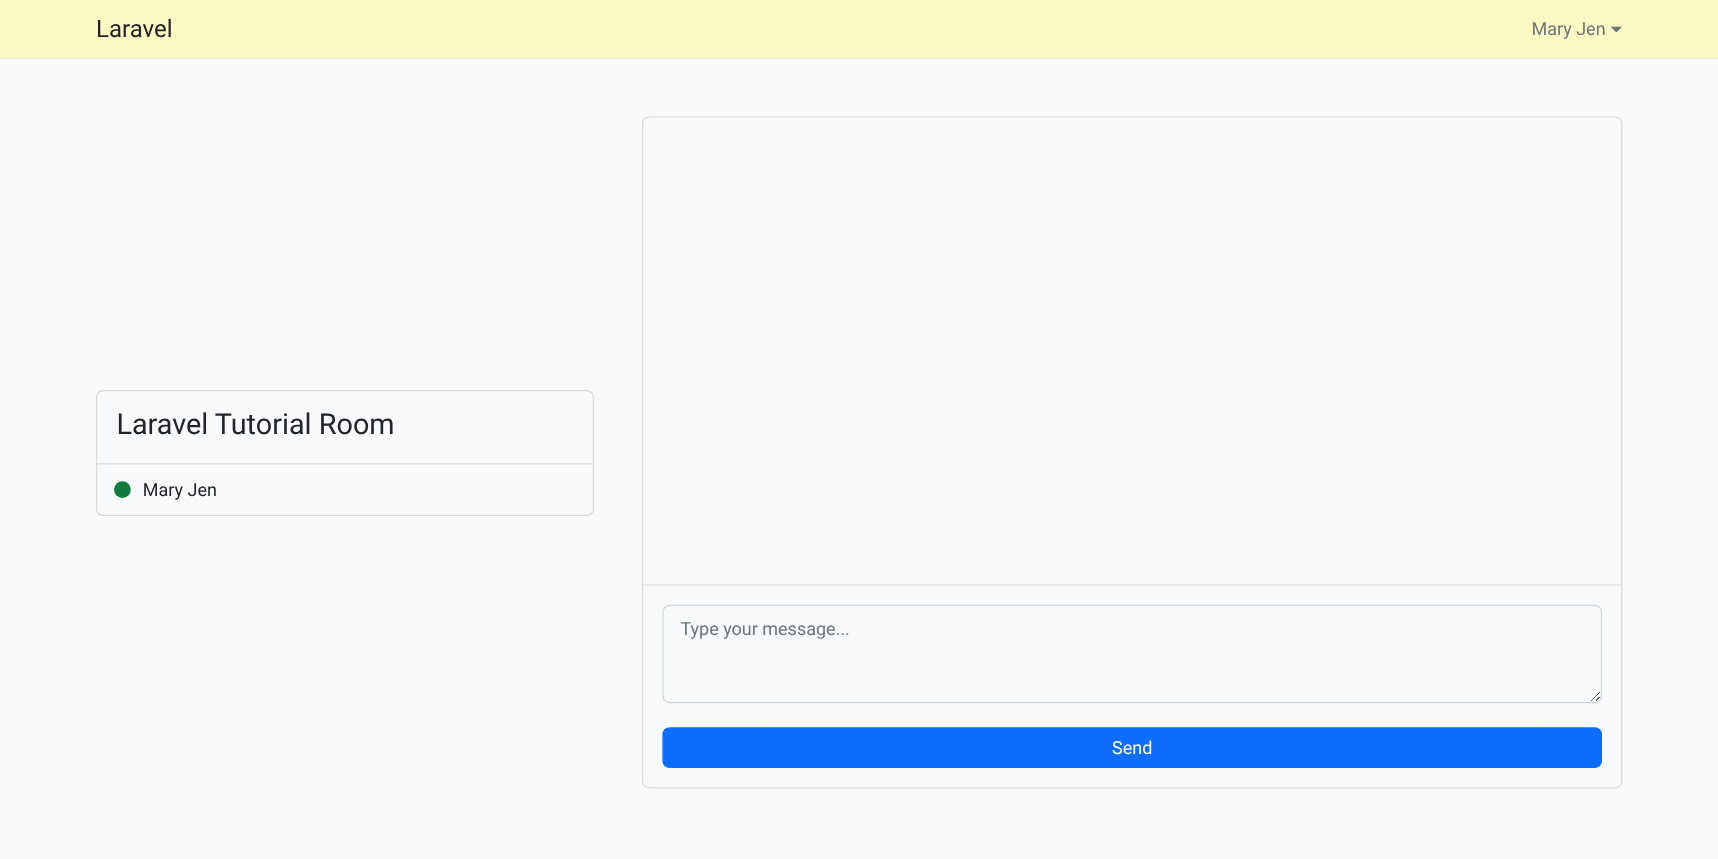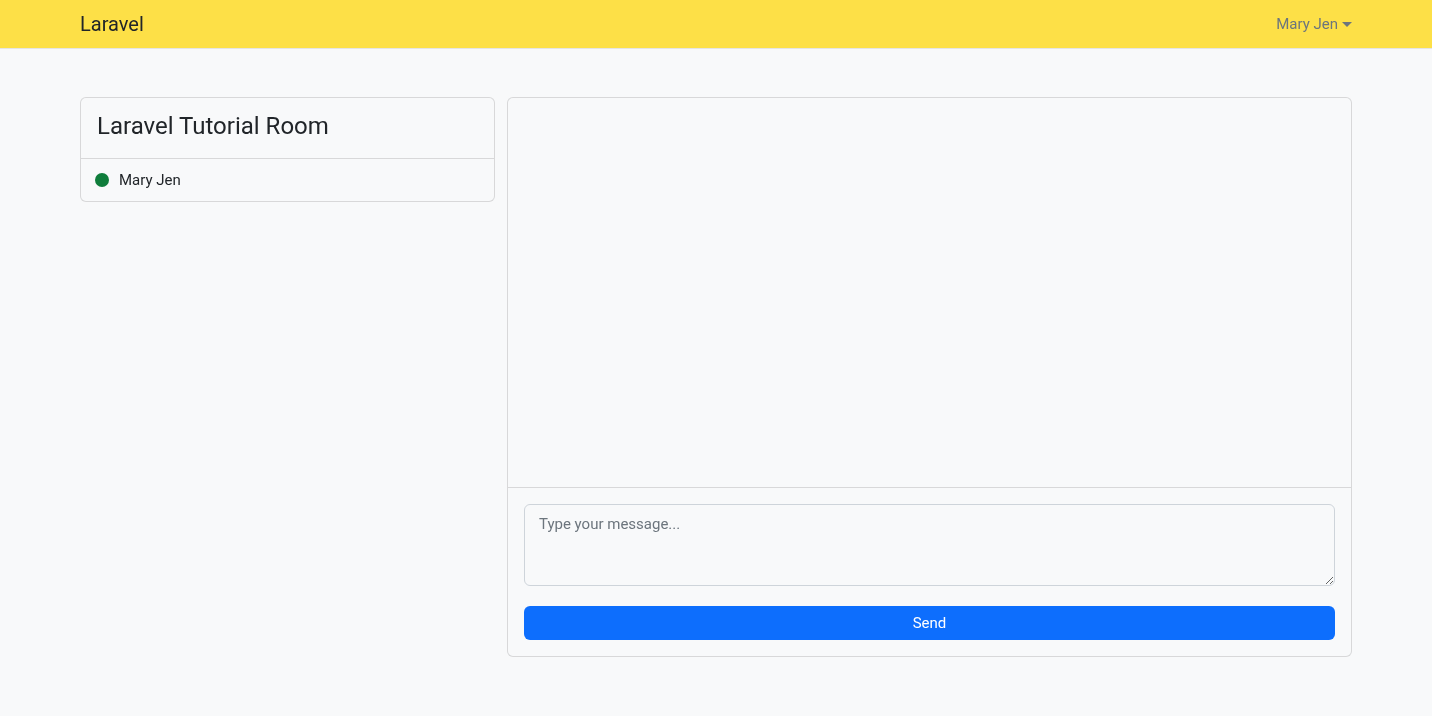--- a/index.html
+++ b/index.html
@@ -7,21 +7,21 @@
       margin: 0;
       padding: 0;
     }
     body {
       font-family: -apple-system, BlinkMacSystemFont, "Segoe UI", Roboto, "Helvetica Neue", Arial, sans-serif;
       background-color: #f8f9fa;
       color: #212529;
       font-size: 16px;
     }
     .navbar {
-      background-color: #fde047;
+      background-color: #fef9c3;
       border-bottom: 1px solid #e5e5e5;
       padding: 12px 0;
     }
     .navbar-inner {
       max-width: 1296px;
       margin: 0 auto;
       padding: 0 12px;
       display: flex;
       justify-content: space-between;
       align-items: center;
@@ -46,21 +46,22 @@
     .caret-icon {
       display: inline-flex;
     }
     .container {
       max-width: 1296px;
       margin: 0 auto;
       padding: 48px 12px 24px;
     }
     .row {
       display: flex;
-      gap: 12px;
+      gap: 40px;
+      align-items: center;
     }
     .sidebar-col {
       width: 415px;
       flex-shrink: 0;
     }
     .main-col {
       flex: 1;
     }
     .card {
       background-color: #f8f9fa;

